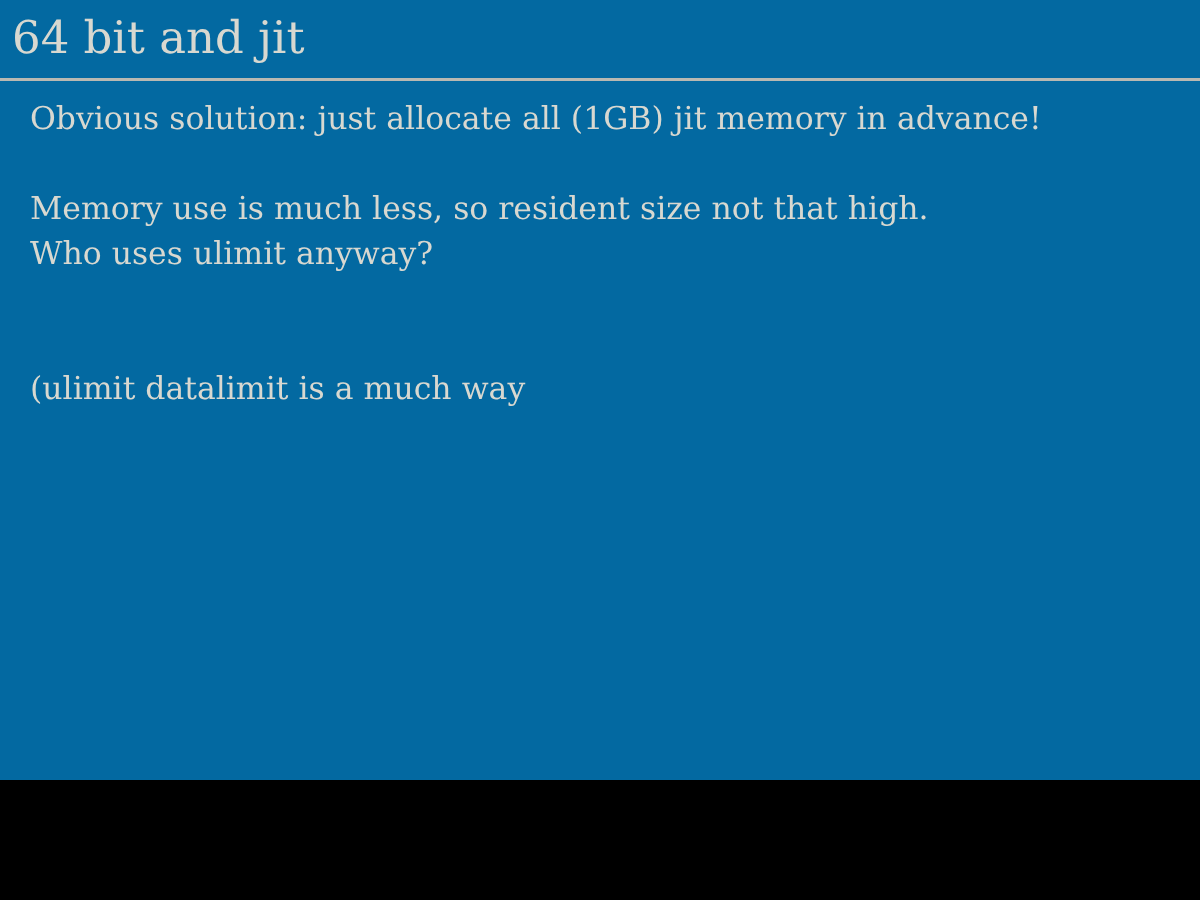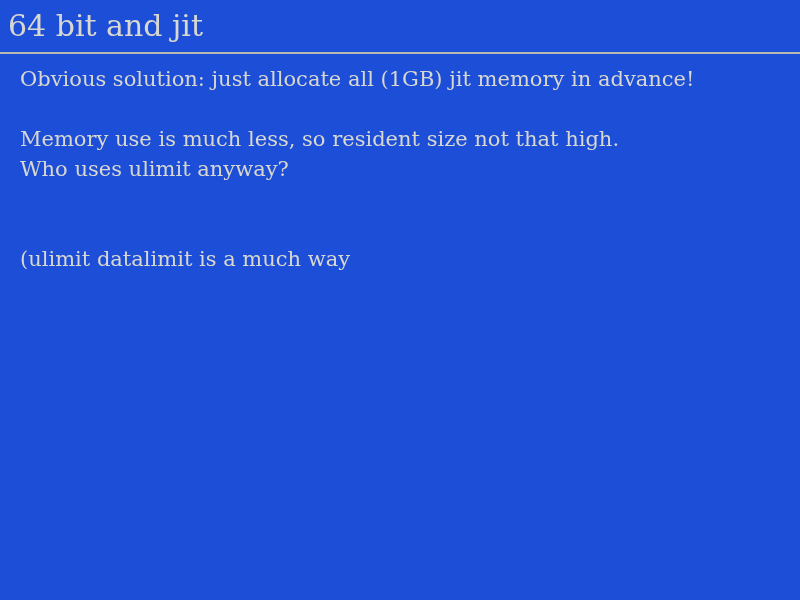--- a/index.html
+++ b/index.html
@@ -9,22 +9,22 @@
   }
   body {
     width: 800px;
     height: 600px;
     overflow: hidden;
     font-family: "DejaVu Serif", serif;
   }
   .slide {
     position: relative;
     width: 800px;
-    height: 600px;
-    background: #1d4ed8;
+    height: 520px;
+    background: #0369a1;
     box-sizing: border-box;
   }
   .slide-title {
     position: absolute;
     left: 8px;
     top: 8px;
     font-family: "DejaVu Serif", serif;
     font-size: 30px;
     line-height: 36px;
     color: #d8d8d0;

